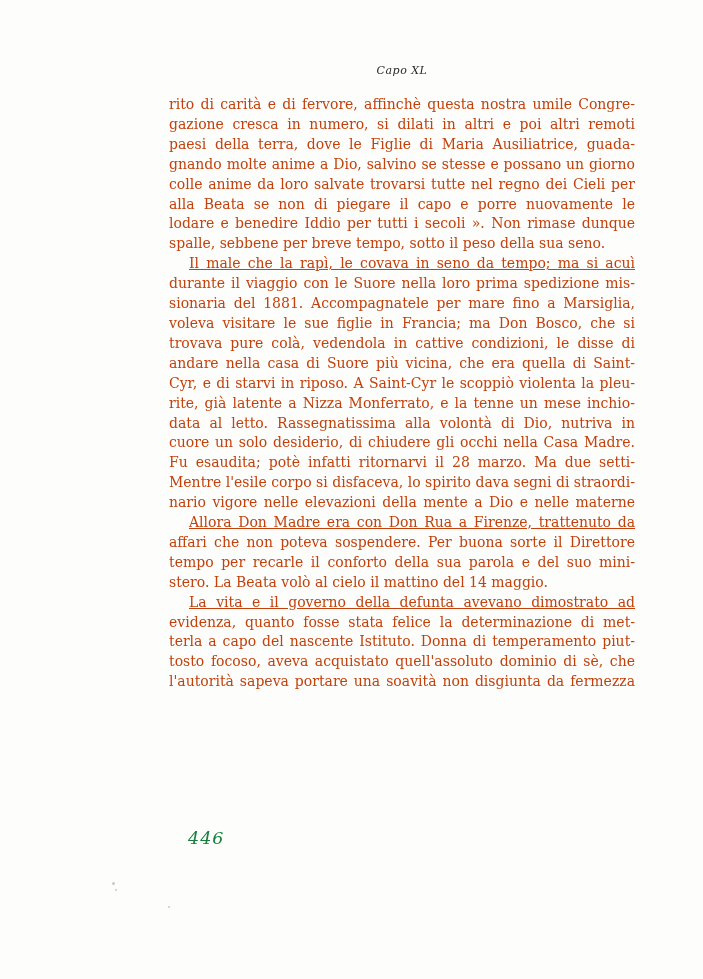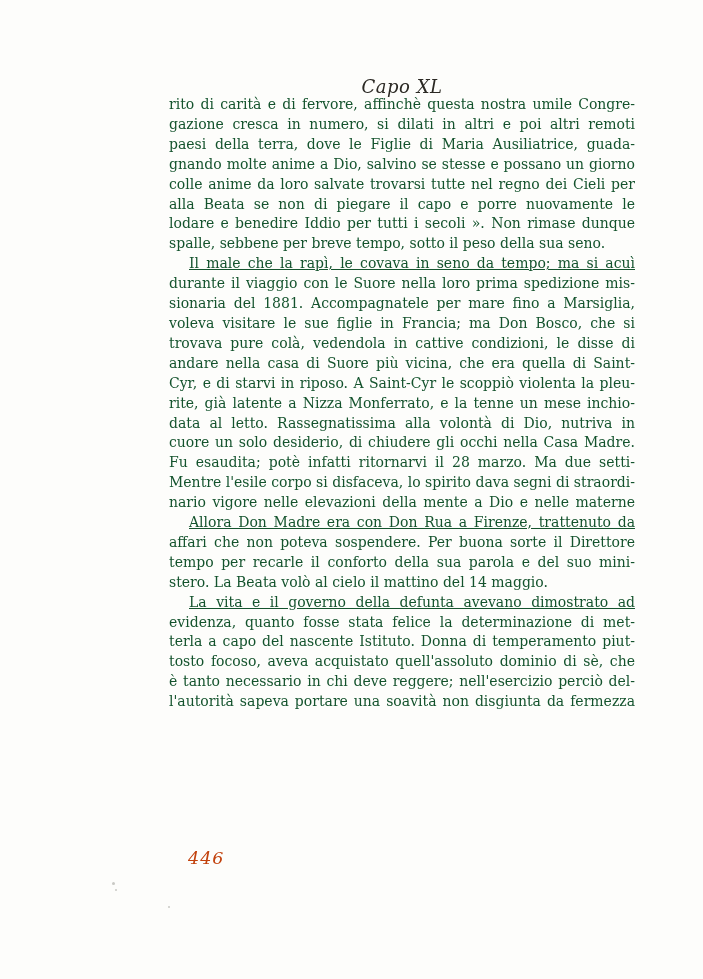--- a/index.html
+++ b/index.html
@@ -12,57 +12,57 @@
     width: 703px;
     height: 979px;
     background: #fdfdfb;
     overflow: hidden;
     font-family: "DejaVu Serif", serif;
     color: #26241f;
   }
   .chapter-header {
     position: absolute;
     left: 169px;
-    top: 76px;
+    top: 64px;
     width: 466px;
     text-align: center;
     font-style: italic;
-    font-size: 18px;
+    font-size: 11px;
     letter-spacing: 0.5px;
     color: #2b2924;
   }
   .text-block {
     position: absolute;
     left: 169px;
     top: 95px;
     width: 466px;
     font-size: 14px;
-    color: #14532d;
+    color: #c2410c;
   }
   .line {
     line-height: 19.9px;
     text-align: justify;
     text-align-last: justify;
     white-space: nowrap; 
   }
   .line.last {
     text-align-last: left;
   }
   .line.indent {
     text-indent: 20px;
     text-decoration: underline;
   }
   .page-number {
     position: absolute;
     left: 188px;
-    top: 848px;
+    top: 828px;
     font-style: italic;
     font-size: 17.5px;
     letter-spacing: 1px;
-    color: #c2410c;
+    color: #15803d;
   }
   .speckle {
     position: absolute;
     background: #c9c9c4;
     border-radius: 50%;
   }
   .speckle-a { left: 112px; top: 882px; width: 3px; height: 3px; }
   .speckle-b { left: 115px; top: 889px; width: 2px; height: 2px; }
   .speckle-c { left: 168px; top: 906px; width: 2px; height: 2px; }
 </style>
@@ -95,21 +95,20 @@
       <div class="line">Mentre l'esile corpo si disfaceva, lo spirito dava segni di straordi-</div>
       <div class="line">nario vigore nelle elevazioni della mente a Dio e nelle materne</div>
       <div class="line indent">Allora Don Madre era con Don Rua a Firenze, trattenuto da</div>
       <div class="line">affari che non poteva sospendere. Per buona sorte il Direttore</div>
       <div class="line">tempo per recarle il conforto della sua parola e del suo mini-</div>
       <div class="line last">stero. La Beata volò al cielo il mattino del 14 maggio.</div>
       <div class="line indent">La vita e il governo della defunta avevano dimostrato ad</div>
       <div class="line">evidenza, quanto fosse stata felice la determinazione di met-</div>
       <div class="line">terla a capo del nascente Istituto. Donna di temperamento piut-</div>
       <div class="line">tosto focoso, aveva acquistato quell'assoluto dominio di sè, che</div>
-      <div class="line">è tanto necessario in chi deve reggere; nell'esercizio perciò del-</div>
       <div class="line">l'autorità sapeva portare una soavità non disgiunta da fermezza</div>
     </div>
 
   <div class="page-number">446</div>
 
   <div class="speckle speckle-a"></div>
   <div class="speckle speckle-b"></div>
   <div class="speckle speckle-c"></div>
 </div>
 

